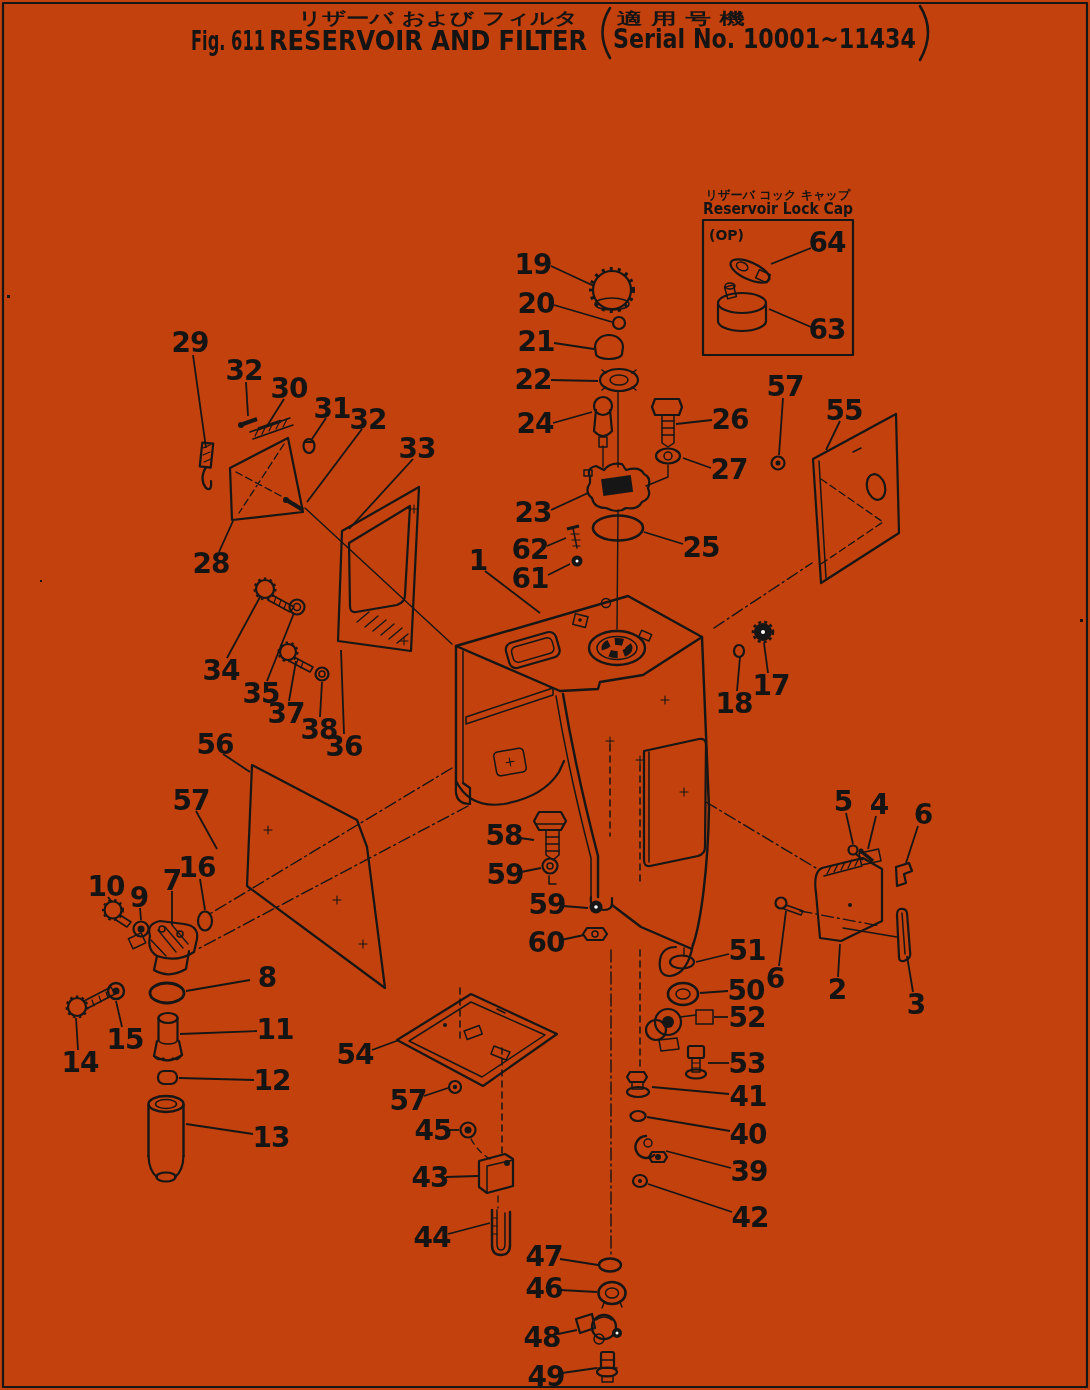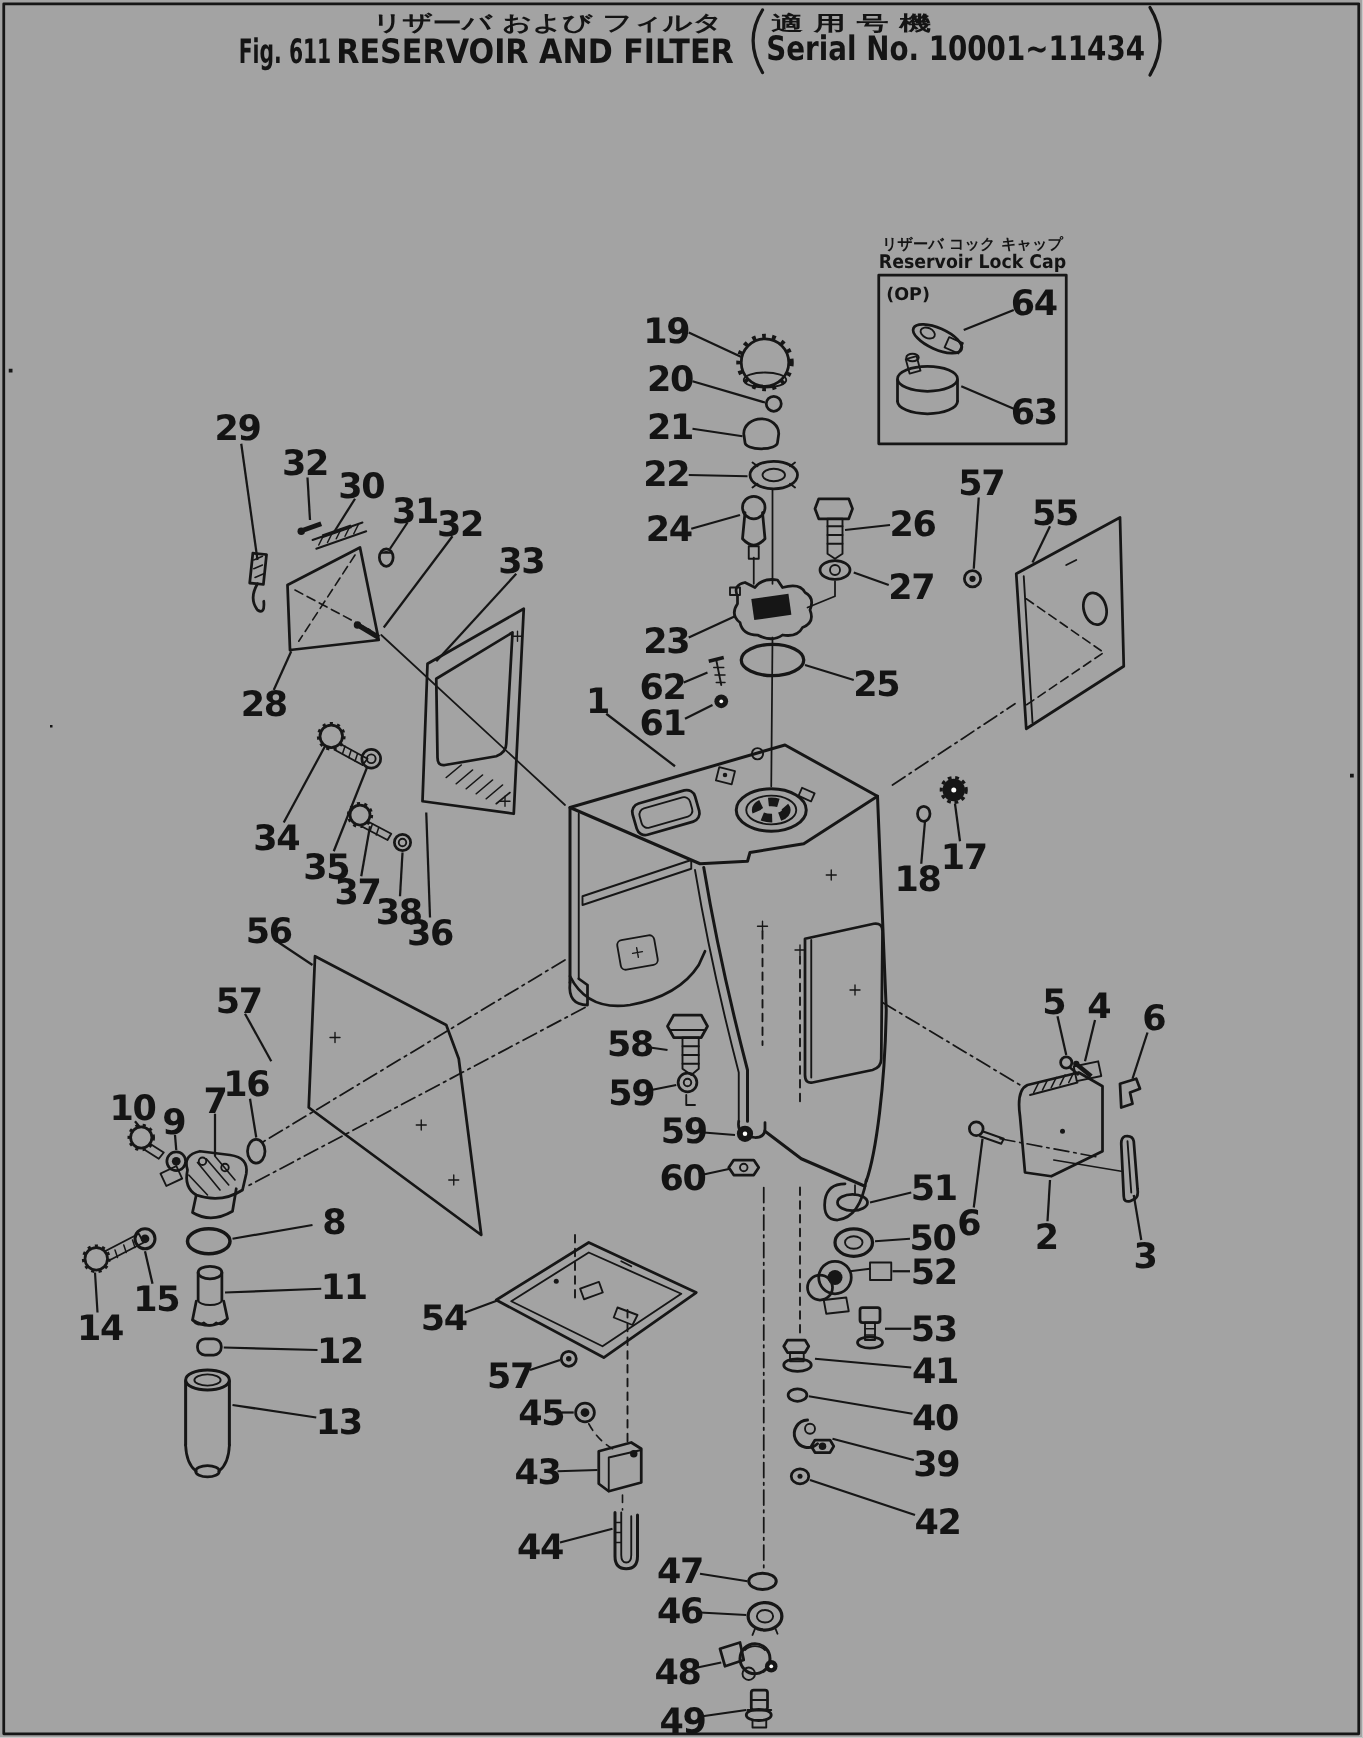--- a/index.html
+++ b/index.html
@@ -1,16 +1,16 @@
 <!DOCTYPE html>
 <html><head>
 <meta charset="utf-8">
 <style>
   html,body{margin:0;padding:0;background:#e8e8e8;}
-  #page{width:1090px;height:1390px;background:#a3a3a3;position:relative;overflow:hidden;}
+  #page{width:1090px;height:1390px;background:#c2410c;position:relative;overflow:hidden;}
   svg{display:block;}
   .s1{fill:none;stroke:#161616;stroke-width:2.2;stroke-linecap:round;stroke-linejoin:round;}
   .s2{fill:none;stroke:#161616;stroke-width:1.5;stroke-linecap:round;stroke-linejoin:round;}
   .sw24{stroke-width:2.4;} .sw26{stroke-width:2.6;} .sw28{stroke-width:2.8;}
   .fill{fill:#161616;stroke:none;}
   .dash1{stroke-dasharray:6 5;}
   .dash2{stroke-dasharray:7 4;stroke-width:1.3;}
   .dashdot{stroke-dasharray:12 4 2 4;stroke-width:1.4;}
   .thin{stroke-width:1.4;}
   .plabel{font-family:"DejaVu Sans",sans-serif;font-weight:bold;font-size:28px;fill:#141414;text-anchor:middle;letter-spacing:-1px;}

